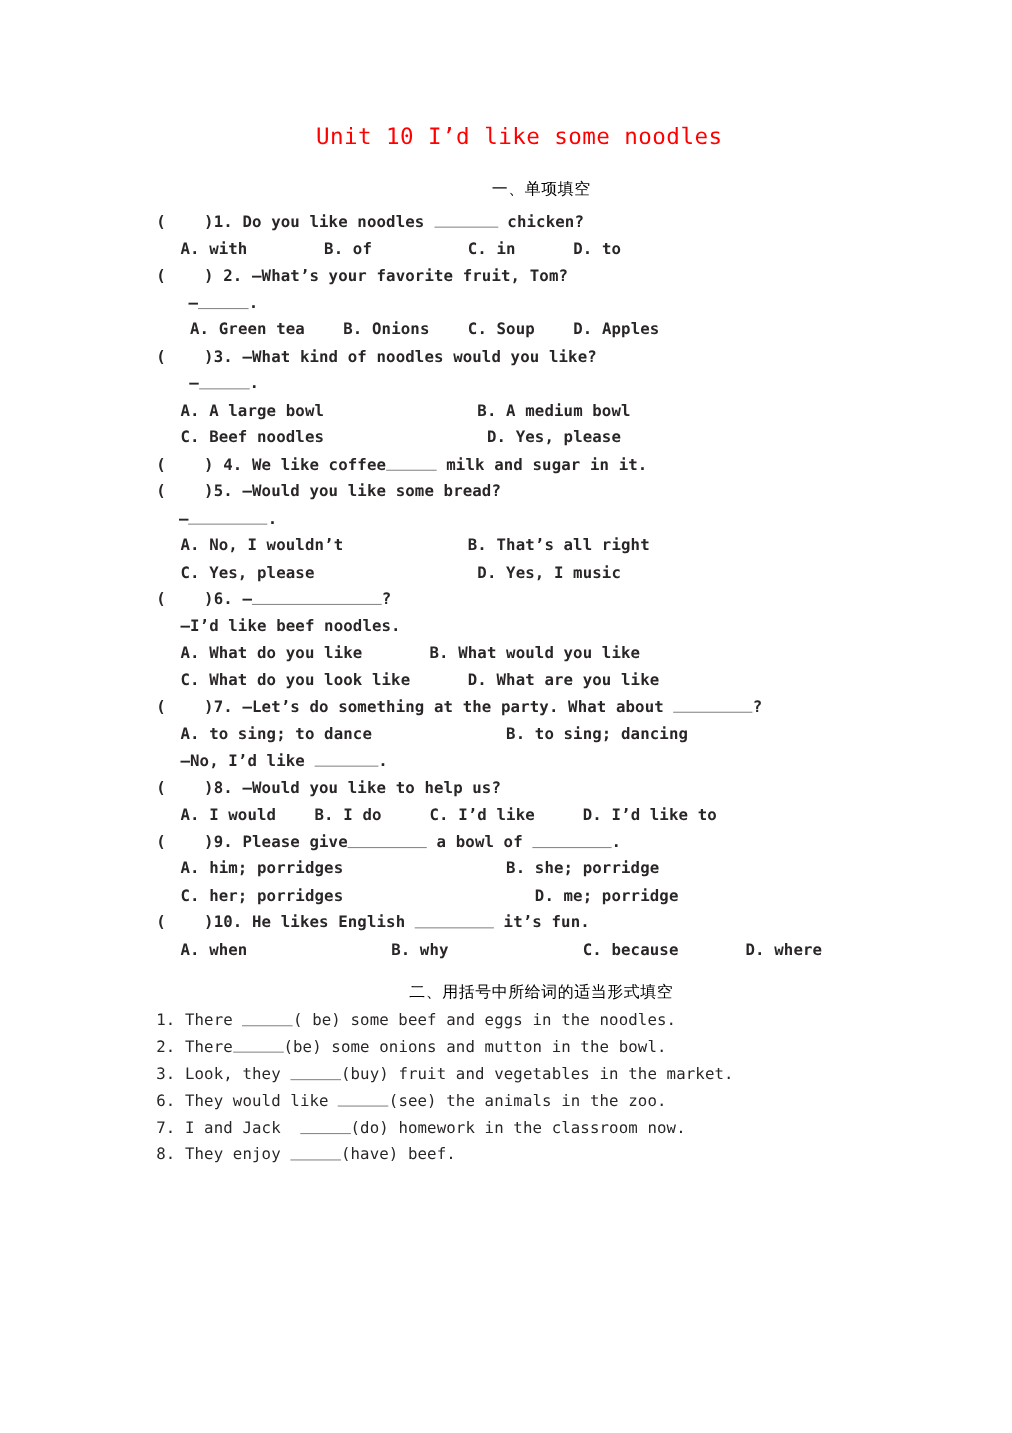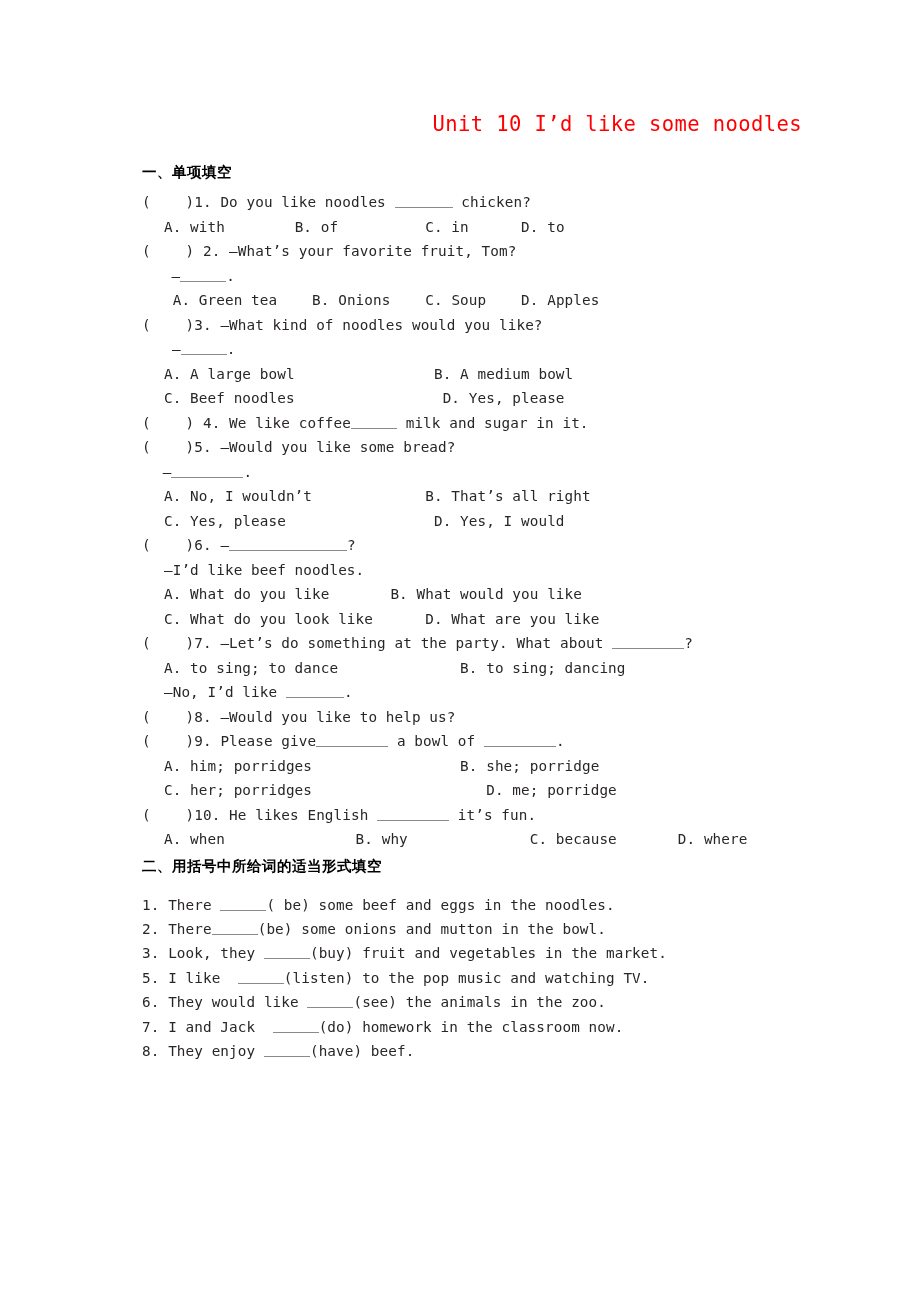--- a/index.html
+++ b/index.html
@@ -25,38 +25,39 @@
   .doc {
     position: absolute;
     left: 142px;
     top: 112px;
     width: 700px;
   }
   .doc-title {
     color: #ff0000;
     font-size: 20.5px;
     font-weight: normal;
-    text-align: right;
+    text-align: center;
     letter-spacing: 0.4px;
     margin: 0 0 26px 0;
     padding-right: 40px;
     font-family: "DejaVu Sans Mono", "Liberation Mono", monospace;
   }
   .section-head {
     font-family: "DejaVu Sans", "Liberation Sans", sans-serif;
-    font-weight: bold;
+    font-weight: normal;
     font-size: 14.5px;
     color: #000000;
     letter-spacing: 0.5px;
     margin: 0 0 7px 0;
     line-height: 1.45;
+    text-align: center;
   }
   .section-head.second {
     margin-top: 3px;
-    margin-bottom: 16px;
+    margin-bottom: 3px;
   }
   .line {
     font-size: 14.3px;
     line-height: 24.5px;
     white-space: pre;
     color: #2a2626;
     letter-spacing: 0.1px;
   }
   .blank {
     display: inline-block;
@@ -67,21 +68,21 @@
   }
   .b-sm { width: 46px; }
   .b-md { width: 58px; }
   .b-lg { width: 72px; }
   .b-xl { width: 96px; }
   .b-xxl { width: 118px; }
   .qline { }
   .ind-1 { padding-left: 22px; }
   .ind-2 { padding-left: 30px; }
   .ind-3 { padding-left: 12px; }
-  .sec-body { margin-bottom: 4px; }
+  .sec-body { margin-bottom: 16px; font-weight: bold; }
   .list-line {
     font-size: 14.3px;
     line-height: 24.4px;
     color: #2a2626;
     white-space: pre-wrap;
     letter-spacing: 0.1px;
   }
 </style>
 </head>
 <body>
@@ -105,48 +106,48 @@
       <div class="line qline"><span>(    )3.</span><span> —What kind of noodles would you like?</span></div>
       <div class="line ind-2"><span>—</span><span class="blank b-sm"></span><span>.</span></div>
       <div class="line ind-1"><span>A. A large bowl</span>                <span>B. A medium bowl</span></div>
       <div class="line ind-1"><span>C. Beef noodles</span>                 <span>D. Yes, please</span></div>
 
       <div class="line qline"><span>(    ) 4.</span><span> We like coffee</span><span class="blank b-sm"></span><span> milk and sugar in it.</span></div>
 
       <div class="line qline"><span>(    )5.</span><span> —Would you like some bread?</span></div>
       <div class="line ind-3"> <span>—</span><span class="blank b-lg"></span><span>.</span></div>
       <div class="line ind-1"><span>A. No, I wouldn’t</span>             <span>B. That’s all right</span></div>
-      <div class="line ind-1"><span>C. Yes, please</span>                 <span>D. Yes, I would</span></div>
+      <div class="line ind-1"><span>C. Yes, please</span>                 <span>D. Yes, I music</span></div>
 
       <div class="line qline"><span>(    )6.</span><span> —</span><span class="blank b-xxl"></span><span>?</span></div>
       <div class="line ind-1">—I’d like beef noodles.</div>
       <div class="line ind-1"><span>A. What do you like</span>       <span>B. What would you like</span></div>
       <div class="line ind-1"><span>C. What do you look like</span>      <span>D. What are you like</span></div>
 
       <div class="line qline"><span>(    )7.</span><span> —Let’s do something at the party. What about </span><span class="blank b-lg"></span><span>?</span></div>
       <div class="line ind-1"><span>A. to sing; to dance</span>              <span>B. to sing; dancing</span></div>
       <div class="line ind-1"><span>—No, I’d like </span><span class="blank b-md"></span><span>.</span></div>
 
       <div class="line qline"><span>(    )8.</span><span> —Would you like to help us?</span></div>
+      <div class="line ind-1"><span>A. I would</span>    <span>B. I do</span>     <span>C. I’d like</span>     <span>D. I’d like to</span></div>
 
       <div class="line qline"><span>(    )9.</span><span> Please give</span><span class="blank b-lg"></span><span> a bowl of </span><span class="blank b-lg"></span><span>.</span></div>
       <div class="line ind-1"><span>A. him; porridges</span>                 <span>B. she; porridge</span></div>
       <div class="line ind-1"><span>C. her; porridges</span>                    <span>D. me; porridge</span></div>
 
       <div class="line qline"><span>(    )10.</span><span> He likes English </span><span class="blank b-lg"></span><span> it’s fun.</span></div>
       <div class="line ind-1"><span>A. when</span>               <span>B. why</span>              <span>C. because</span>       <span>D. where</span></div>
 
     </div>
 
     <div class="section-head second">二、用括号中所给词的适当形式填空</div>
 
     <div>
       <div class="list-line"><span>1.</span><span> There </span><span class="blank b-sm"></span><span>( be) some beef and eggs in the noodles.</span></div>
       <div class="list-line"><span>2.</span><span> There</span><span class="blank b-sm"></span><span>(be) some onions and mutton in the bowl.</span></div>
       <div class="list-line"><span>3.</span><span> Look, they </span><span class="blank b-sm"></span><span>(buy) fruit and vegetables in the market.</span></div>
-      <div class="list-line"><span>5.</span><span> I like  </span><span class="blank b-sm"></span><span>(listen) to the pop music and watching TV.</span></div>
       <div class="list-line"><span>6.</span><span> They would like </span><span class="blank b-sm"></span><span>(see) the animals in the zoo.</span></div>
       <div class="list-line"><span>7.</span><span> I and Jack  </span><span class="blank b-sm"></span><span>(do) homework in the classroom now.</span></div>
       <div class="list-line"><span>8.</span><span> They enjoy </span><span class="blank b-sm"></span><span>(have) beef.</span></div>
     </div>
 
   </div>
 </div>
 
 </body></html>

